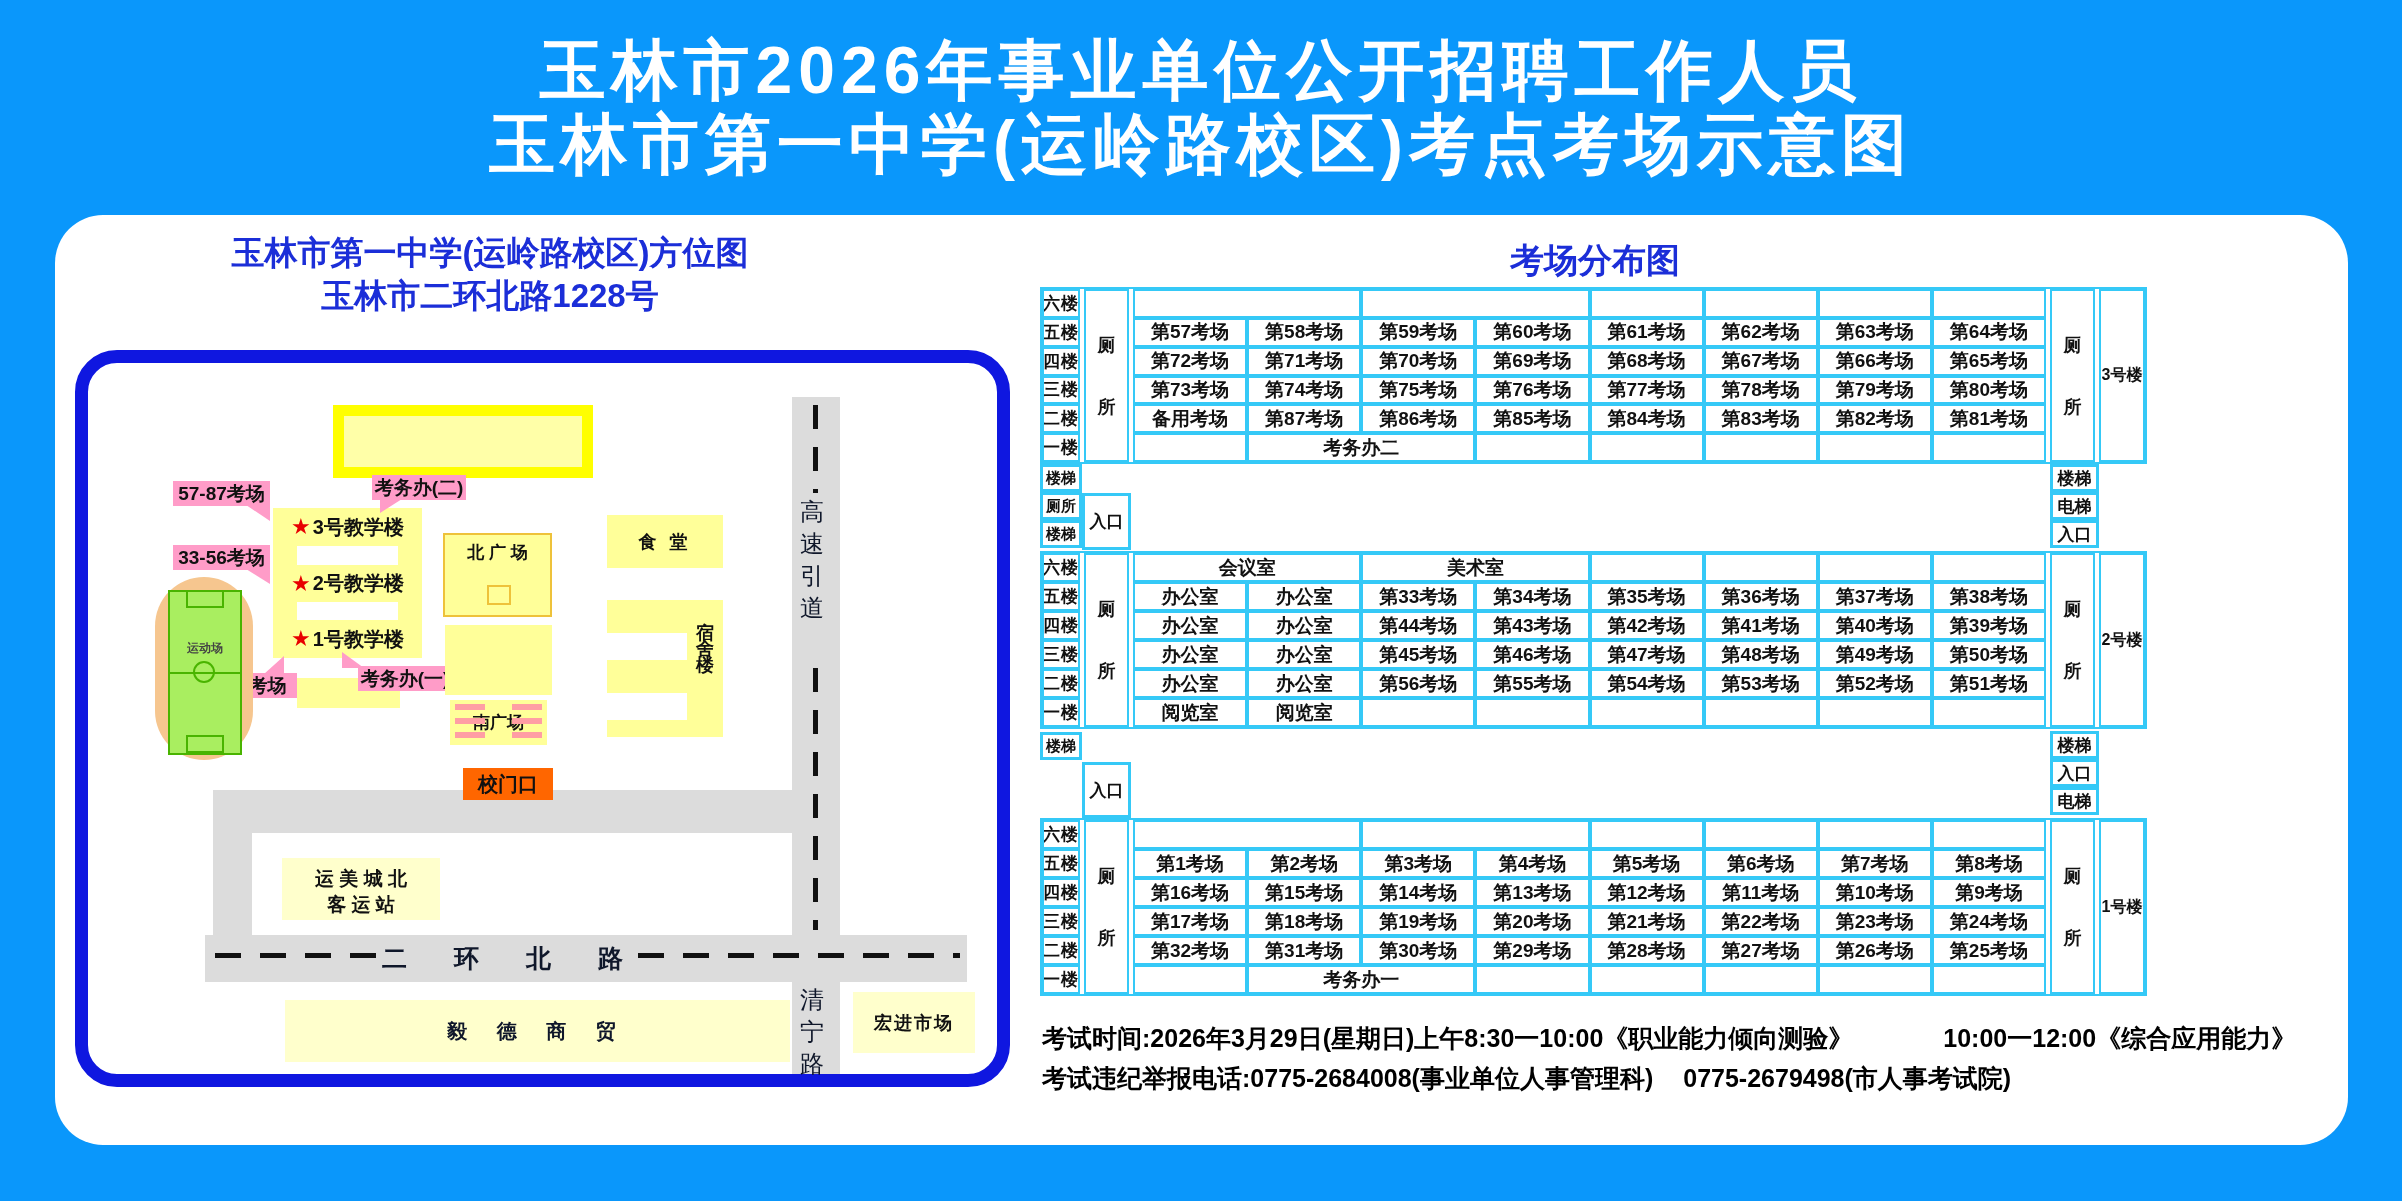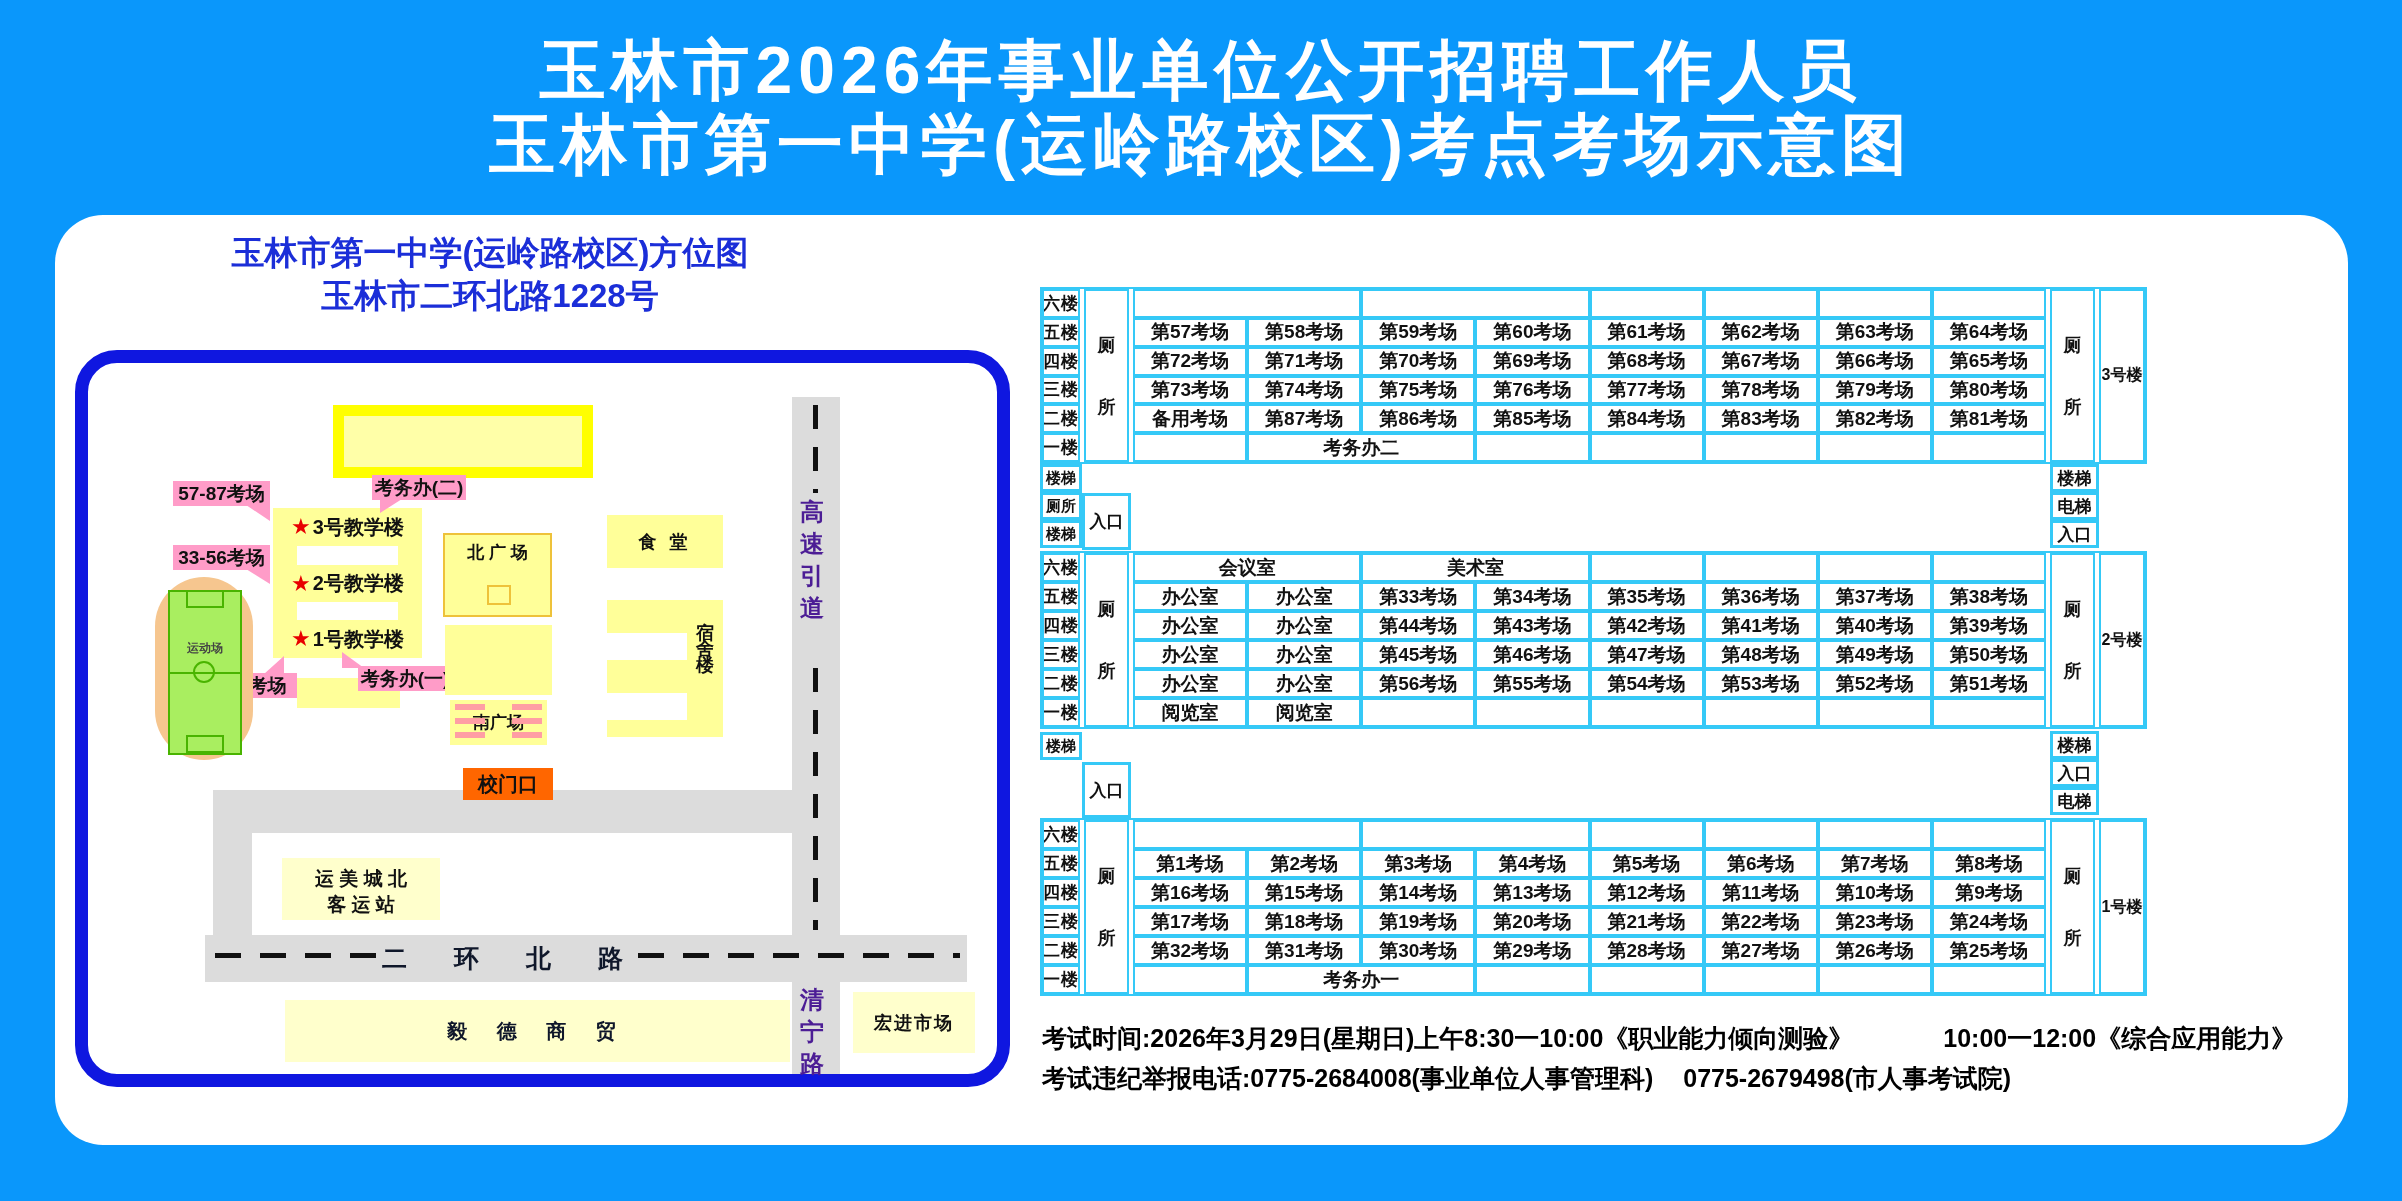--- a/index.html
+++ b/index.html
@@ -15,21 +15,21 @@
   .pink{background:var(--pink,#ff9cc8);}
   .callout{font-size:19px;font-weight:700;color:#111;display:flex;align-items:center;justify-content:center;}
   .tail{position:absolute;box-sizing:border-box;background:var(--pink,#ff9cc8);}
   .bldgRow{display:flex;align-items:center;justify-content:center;font-size:20px;font-weight:700;color:#111;gap:2px;}
   .star{color:var(--star,#e80000);font-size:22px;line-height:1;}
   .mapSmall{font-size:18px;font-weight:700;color:#111;}
   .roadGray{background:var(--road,#dcdcdc);}
   .hdash{height:5px;background:repeating-linear-gradient(to right,#111 0 26px,transparent 26px 45px);}
   .vdash{width:5px;background:repeating-linear-gradient(to bottom,#111 0 24px,transparent 24px 42px);}
   .vroadtext{display:flex;flex-direction:column;justify-content:space-between;align-items:center;
-             font-size:24px;font-weight:700;color:#4c1d95;}
+             font-size:24px;font-weight:400;color:#0f172a;}
   .stripe{background:repeating-linear-gradient(to bottom,#ff9ea4 0 6px,transparent 6px 14px);}
   
   .tsec{display:grid;grid-template-rows:repeat(6,1fr);border:2px solid var(--cyan,#35c9f7);background:transparent;}
   .tc{border:2px solid var(--cyan,#35c9f7);background:#fff;display:flex;align-items:center;justify-content:center;
       font-size:19px;font-weight:700;color:#111;overflow:hidden;white-space:nowrap;}
   .gapcell{position:absolute;box-sizing:border-box;border:3px solid var(--cyan,#35c9f7);background:#fff;
       display:flex;align-items:center;justify-content:center;font-size:17px;font-weight:700;color:#111;}
   .vchars{display:flex;flex-direction:column;align-items:center;justify-content:center;gap:38px;}
   .footer{font-size:25px;font-weight:700;color:#000;white-space:nowrap;}
 </style>
@@ -129,20 +129,21 @@
 
   <div class="abs" style="left:155px;top:577px;width:98px;height:183px;background:var(--track,#f6c68f);border-radius:49px;"></div>
   <div class="abs" style="left:168px;top:590px;width:74px;height:165px;background:var(--field,#a9ee60);border:2px solid #49b400;">
     <div class="abs" style="left:16px;top:-2px;width:38px;height:18px;border:2px solid #49b400;"></div>
     <div class="abs" style="left:16px;top:143px;width:38px;height:18px;border:2px solid #49b400;"></div>
     <div class="abs" style="left:0;top:80px;width:70px;border-top:2px solid #49b400;"></div>
     <div class="abs" style="left:23px;top:69px;width:22px;height:22px;border:2px solid #49b400;border-radius:50%;"></div>
     <div class="abs" style="left:0;top:48px;width:70px;text-align:center;font-size:12px;font-weight:700;color:#444;">运动场</div>
   </div>
 
+  <div class="abs blueTitle" style="left:1245px;top:238px;width:700px;font-size:34px;">考场分布图</div>
 
   <div id="tableRoot">
       <div class="abs tsec" style="left: 1040px; top: 287px; width: 1107px; height: 177px; grid-template-columns: 38px 4px 45px 4px repeat(8, 1fr) 4px 45px 4px 46px;">
         <div class="tc" style="grid-area: 1 / 1; font-size: 17px; letter-spacing: 1px;">六楼</div>
         <div class="tc" style="grid-area: 1 / 5 / auto / span 2;"></div>
         <div class="tc" style="grid-area: 1 / 7 / auto / span 2;"></div>
         <div class="tc" style="grid-area: 1 / 9 / auto / span 1;"></div>
         <div class="tc" style="grid-area: 1 / 10 / auto / span 1;"></div>
         <div class="tc" style="grid-area: 1 / 11 / auto / span 1;"></div>
         <div class="tc" style="grid-area: 1 / 12 / auto / span 1;"></div>

